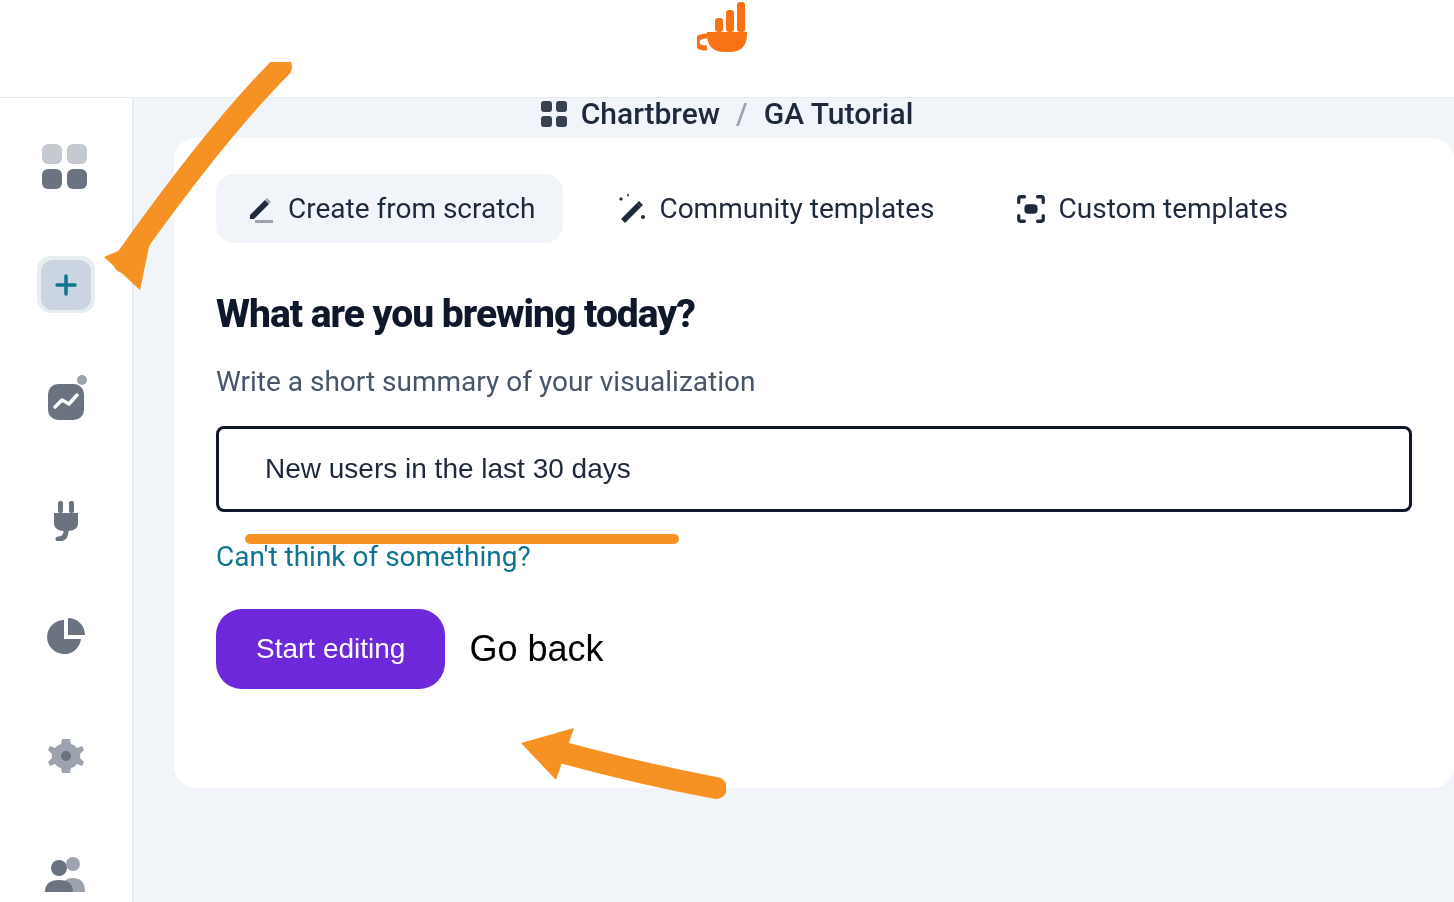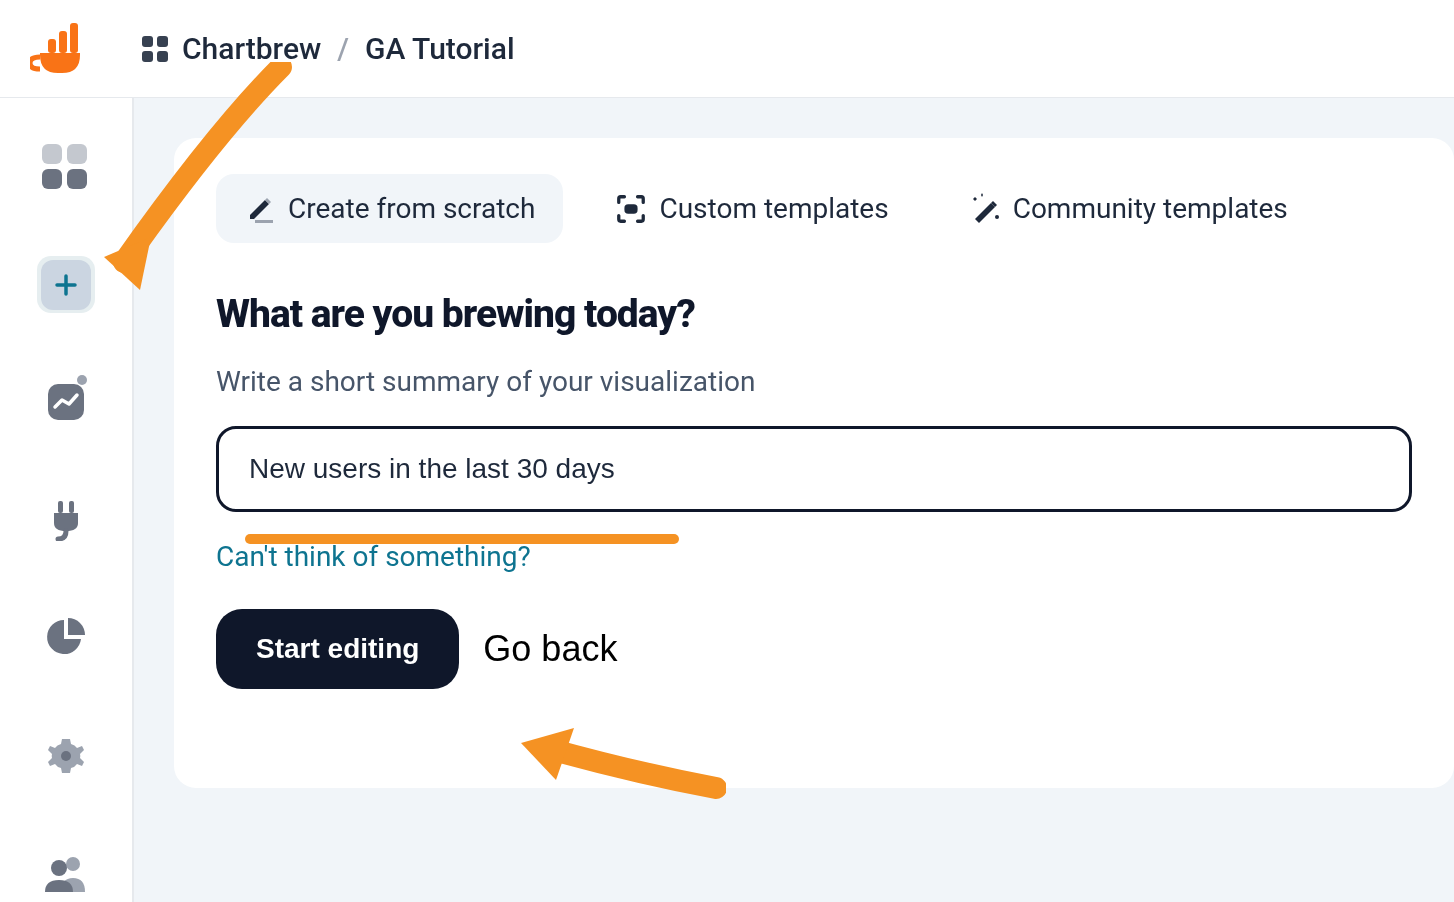--- a/index.html
+++ b/index.html
@@ -17,21 +17,22 @@
       position: relative;
     }
     
     .header {
       height: 98px;
       background: #ffffff;
       border-bottom: 1px solid #e6e9ed;
       display: flex;
       align-items: center;
       padding: 0 30px;
-      gap: 52px;
+      gap: 40px;
+      flex-direction: column;
     }
     
     .logo {
       width: 60px;
       height: 56px;
       display: flex;
       align-items: center;
       justify-content: center;
     }
     
@@ -184,24 +185,24 @@
     }
     
     .subtitle {
       font-size: 28px;
       color: #475569;
       margin-bottom: 28px;
     }
     
     .input-field {
       width: 100%;
-      padding: 24px 30px;
+      padding: 24px 46px;
       font-size: 28px;
       border: 3px solid #0f172a;
-      border-radius: 20px;
+      border-radius: 8px;
       background: #ffffff;
       color: #1e293b;
       outline: none;
       margin-bottom: 28px;
     }
     
     .help-link {
       font-size: 28px;
       color: #0e7490;
       cursor: pointer;
@@ -209,24 +210,24 @@
       margin-bottom: 36px;
     }
     
     .buttons {
       display: flex;
       gap: 24px;
       align-items: center;
     }
     
     .btn-primary {
-      background: #0f172a;
+      background: #6d28d9;
       color: #ffffff;
       font-size: 28px;
-      font-weight: 700;
+      font-weight: 400;
       padding: 24px 40px;
       border-radius: 26px;
       border: none;
       cursor: pointer;
     }
     
     .btn-link {
       color: #000000;
       font-size: 36px;
       background: none;
@@ -365,42 +366,42 @@
             <svg width="30" height="30" viewBox="0 0 30 30">
               <path d="M 5 25 L 5 21 L 20 6 L 24 10 L 9 25 Z" fill="#1e293b"></path>
               <path d="M 22 4 L 26 8 L 24 10 L 20 6 Z" fill="#9ca3af"></path>
               <rect x="10" y="26" width="18" height="3" fill="#9ca3af"></rect>
             </svg>
           </div>
           <span>Create from scratch</span>
         </div>
         <div class="tab">
           <div class="tab-icon">
+            <svg width="32" height="32" viewBox="0 0 32 32">
+              <path d="M 6 26 L 22 10 L 26 14 L 10 30 Z" fill="#1e293b"></path>
+              <path d="M 24 8 L 28 12 L 26 14 L 22 10 Z" fill="#1e293b"></path>
+              <path d="M 4 6 L 6 4 L 8 6 L 6 8 Z" fill="#1e293b"></path>
+              <path d="M 12 2 L 13 0 L 14 2 L 13 4 Z" fill="#1e293b"></path>
+              <circle cx="28" cy="24" r="2" fill="#1e293b"></circle>
+            </svg>
+          </div>
+          <span>Community templates</span>
+        </div>
+        <div class="tab">
+          <div class="tab-icon">
             <svg width="34" height="34" viewBox="0 0 34 34">
               <path d="M 4 10 L 4 6 Q 4 4 6 4 L 10 4" stroke="#1e293b" stroke-width="3.5" fill="none" stroke-linecap="round"></path>
               <path d="M 24 4 L 28 4 Q 30 4 30 6 L 30 10" stroke="#1e293b" stroke-width="3.5" fill="none" stroke-linecap="round"></path>
               <path d="M 30 24 L 30 28 Q 30 30 28 30 L 24 30" stroke="#1e293b" stroke-width="3.5" fill="none" stroke-linecap="round"></path>
               <path d="M 10 30 L 6 30 Q 4 30 4 28 L 4 24" stroke="#1e293b" stroke-width="3.5" fill="none" stroke-linecap="round"></path>
               <rect x="10" y="12" width="14" height="10" rx="4" fill="#1e293b"></rect>
             </svg>
           </div>
           <span>Custom templates</span>
         </div>
-        <div class="tab">
-          <div class="tab-icon">
-            <svg width="32" height="32" viewBox="0 0 32 32">
-              <path d="M 6 26 L 22 10 L 26 14 L 10 30 Z" fill="#1e293b"></path>
-              <path d="M 24 8 L 28 12 L 26 14 L 22 10 Z" fill="#1e293b"></path>
-              <path d="M 4 6 L 6 4 L 8 6 L 6 8 Z" fill="#1e293b"></path>
-              <path d="M 12 2 L 13 0 L 14 2 L 13 4 Z" fill="#1e293b"></path>
-              <circle cx="28" cy="24" r="2" fill="#1e293b"></circle>
-            </svg>
-          </div>
-          <span>Community templates</span>
-        </div>
       </div>
       
       <h1 class="page-title">What are you brewing today?</h1>
       <p class="subtitle">Write a short summary of your visualization</p>
       
       <input type="text" class="input-field" value="New users in the last 30 days" style="">
       
       <div>
         <span class="help-link">Can't think of something?</span>
       </div>

